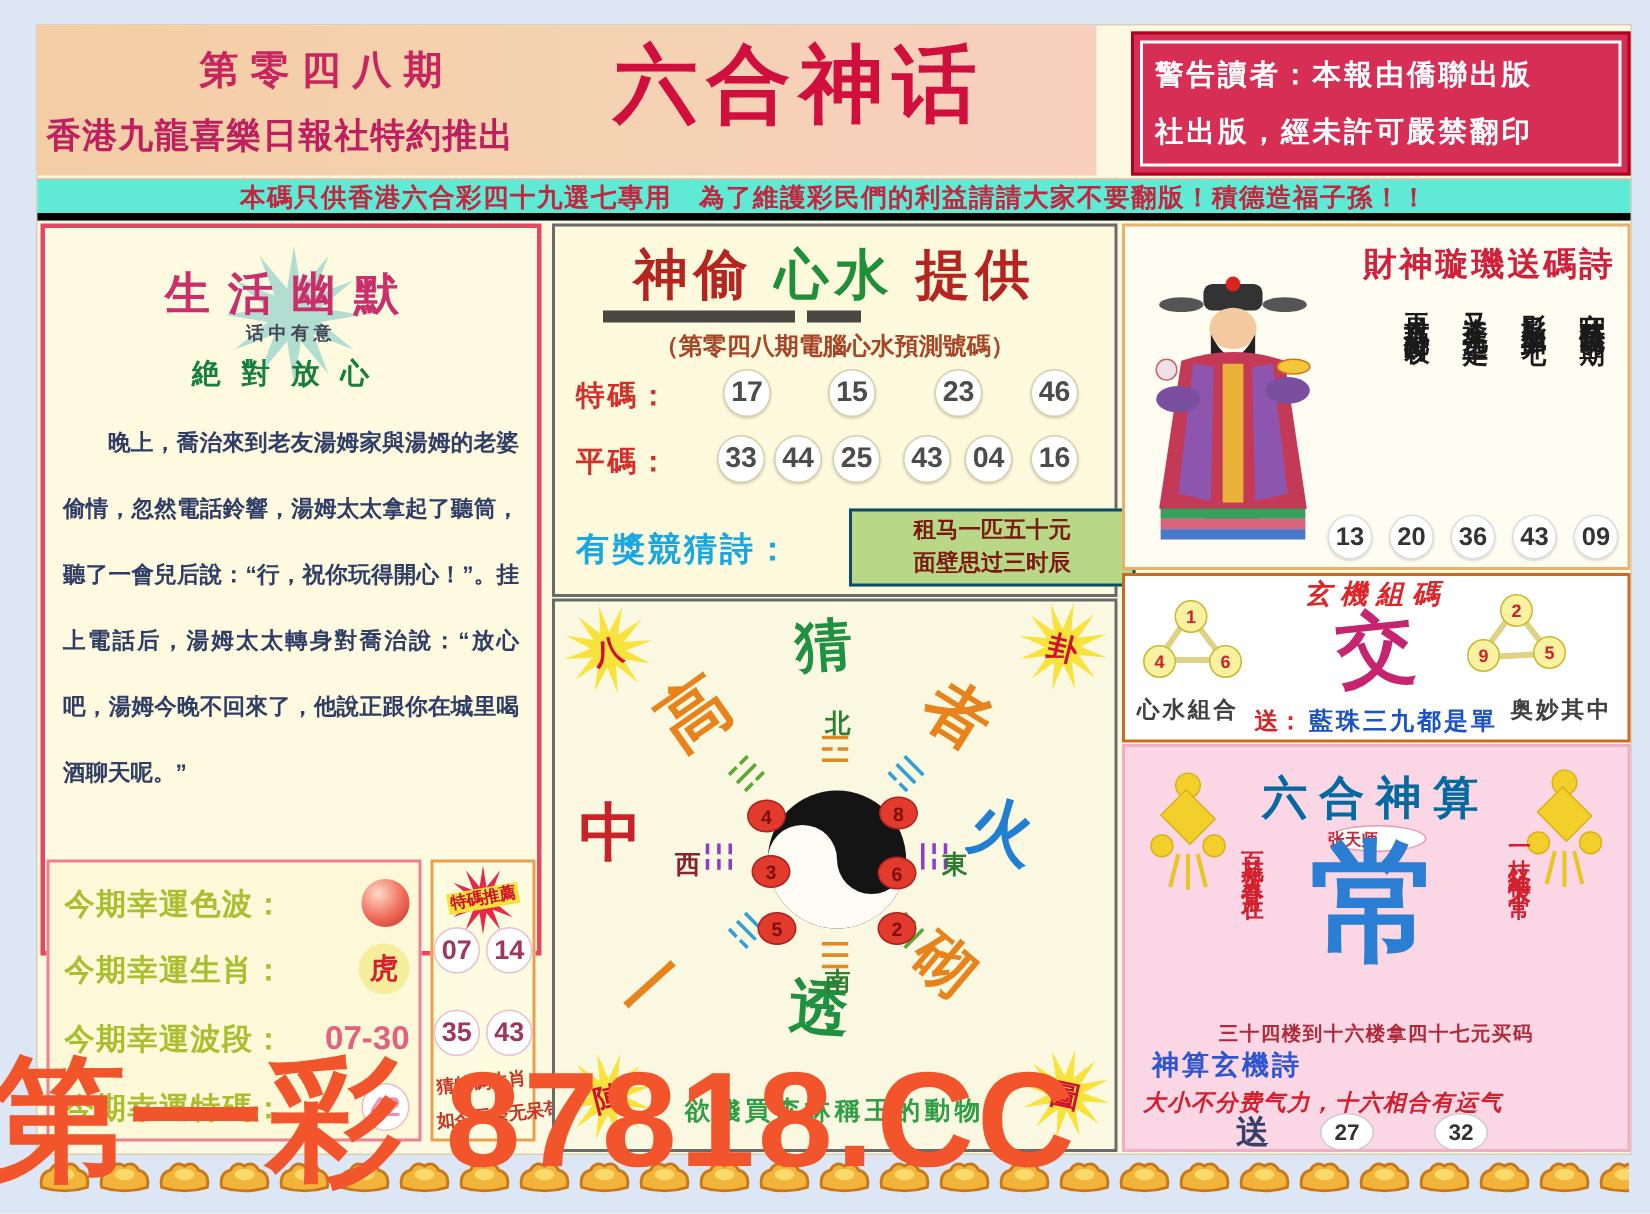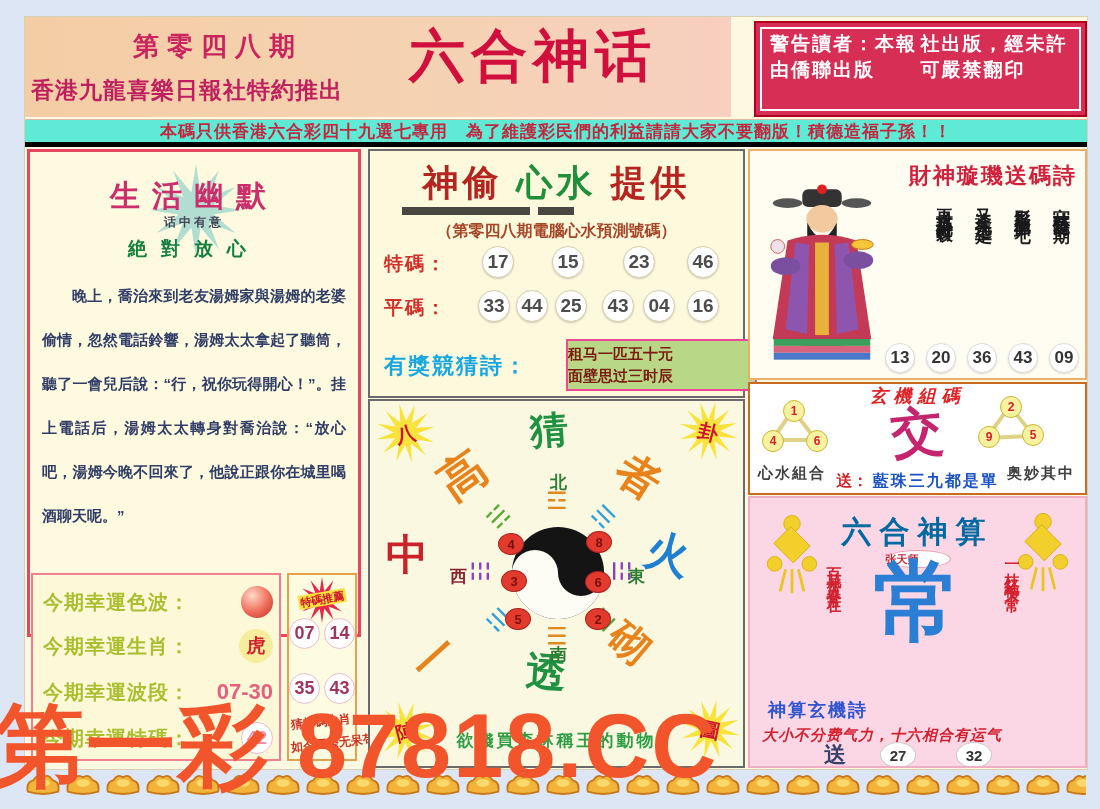--- a/index.html
+++ b/index.html
@@ -7,21 +7,21 @@
   .abs{position:absolute}
   .ctr{left:0;right:0;text-align:center}
   #sheet{position:absolute;left:24px;top:16px;width:1062px;height:752px;background:#fcf8e2;border:1px solid #d8d0b0}
 
   
   #hdr-left{left:0;top:0;width:706px;height:100px;background:linear-gradient(90deg,#f3cda4,#f5d2b2 55%,#f8cfc0)}
   #hdr-issue{left:108px;top:12px;font-size:26px;color:#c9245e;letter-spacing:8px;font-weight:bold}
   #hdr-pub{left:6px;top:58px;font-size:23px;color:#bf1f5e;letter-spacing:1px;font-weight:bold}
   #hdr-title{left:384px;top:2px;font-size:56px;color:#d00f3c;letter-spacing:6px;font-weight:bold}
   #warnbox{left:729px;top:4px;width:333px;height:96px;background:#d62e55;border:2px solid #b00020;box-sizing:border-box;padding:4px}
-  #warnbox .inner{border:2px solid #fff;height:100%;box-sizing:border-box;display:flex;flex-direction:row;justify-content:space-around;padding:2px 8px}
+  #warnbox .inner{border:2px solid #fff;height:100%;box-sizing:border-box;display:flex;flex-direction:column;justify-content:space-around;padding:2px 8px}
   #warnbox .wline{color:#fff;font-size:19px;font-weight:bold;letter-spacing:2px}
   #strip{left:0;top:102px;width:1062px;height:28px;background:#5eead4;border-top:1px solid #e0b8a0;border-bottom:5px solid #000000;box-sizing:border-box;display:flex;align-items:center;justify-content:center}
   #strip span{font-size:17px;font-weight:bold;color:#c2273f;letter-spacing:1px}
 
   
   #humor{left:2px;top:132px;width:334px;height:488px;border:3px solid #e4475f;background:#fdfae0;box-sizing:border-box}
   #humor-title{top:24px;font-size:30px;color:#cb2f6b;letter-spacing:12px;font-weight:bold}
   #humor-sub{top:62px;font-size:12px;color:#445;font-weight:bold;letter-spacing:3px}
   #humor-head{top:84px;font-size:19px;color:#15803d;letter-spacing:14px;font-weight:bold}
   #humor-story{left:12px;right:12px;top:122px;font-size:15px;font-weight:bold;color:#303d66;line-height:44px;text-align:justify;text-indent:2em}
@@ -43,21 +43,21 @@
 
   
   #tips{left:343px;top:132px;width:377px;height:249px;border:2px solid #6a6a6a;background:#fcf9dd;box-sizing:border-box}
   #tips-title{top:8px;letter-spacing:4px;font-weight:bold;font-size:36px}
   .t-red{color:#b5241f}.t-green{color:#1f8f3a}
   .redact{position:absolute;top:56px;height:8px;background:#1a1a1a;opacity:.8}
   #tips-sub{top:70px;font-size:16px;font-weight:bold;color:#a64527}
   .numlabel{position:absolute;left:14px;font-size:19px;font-weight:bold;color:#d3302a;letter-spacing:2px}
   .circle{position:absolute;width:30px;height:30px;background:#fff;border:1px solid #d8cfae;border-radius:50%;display:flex;align-items:center;justify-content:center;font-weight:bold;font-size:19px;color:#4c4c4c;box-shadow:0 1px 2px rgba(0,0,0,.18)}
   #quiz-label{left:14px;top:200px;font-size:22px;font-weight:bold;color:#18a7e0;letter-spacing:2px}
-  #quiz-box{left:196px;top:188px;width:191px;height:52px;background:#b9d887;border:2px solid #ec4899;box-sizing:border-box;display:flex;flex-direction:column;justify-content:center}
+  #quiz-box{left:196px;top:188px;width:191px;height:52px;background:#b9d887;border:2px solid #0c4a6e;box-sizing:border-box;display:flex;flex-direction:column;align-items:center;justify-content:center}
   #quiz-box div{font-size:15px;font-weight:bold;color:#7a1a10;line-height:1.45}
 
   
   #bagua{left:343px;top:382px;width:377px;height:369px;border:2px solid #6a6a6a;background:#fbf8e2;box-sizing:border-box;overflow:hidden}
   .burst60{width:60px;height:60px}
   .cornerchar{position:absolute;width:60px;text-align:center;font-size:20px;font-weight:bold;color:#d01030;top:18px;left:0}
   .scat{position:absolute;font-weight:bold}
   .dirlab{position:absolute;font-size:17px;font-weight:bold}
   .trig{position:absolute;font-size:24px;font-weight:bold;line-height:1}
   .oval-num{position:absolute;width:24px;height:20px;border-radius:50%;background:#e23b2e;border:1px solid #a22;color:#7d0f0f;font-size:13px;font-weight:bold;display:flex;align-items:center;justify-content:center}
@@ -353,20 +353,21 @@
       <circle cx="54" cy="58" r="8" fill="#f2cf2a" stroke="#d8ae10"></circle>
       <path d="M28 64 L22 88 M35 64 L35 90 M42 64 L48 88" stroke="#e8c520" stroke-width="3" fill="none"></path>
     </svg>
     <div id="ss-title" class="abs ctr">六合神算</div>
     <div id="ss-master" class="abs">
         <span>张天师</span>
       </div>
     <div id="ss-big" class="abs ctr">常</div>
     <div class="vphrase" style="left:74px">百花齊入春常在</div>
     <div class="vphrase" style="left:252px">一枝紅梅天下常</div>
+    <div id="ss-redline" class="abs ctr">三十四楼到十六楼拿四十七元买码</div>
     <div id="ss-poemtitle" class="abs">神算玄機詩</div>
     <div id="ss-poemline" class="abs">大小不分费气力，十六相合有运气</div>
     <div id="ss-send" class="abs">送</div>
     <span class="ss-oval" style="left:130px">27</span>
     <span class="ss-oval" style="left:206px">32</span>
   </div>
 
 </div>
 
 <div id="watermark" class="abs">第一彩 87818.CC</div>

